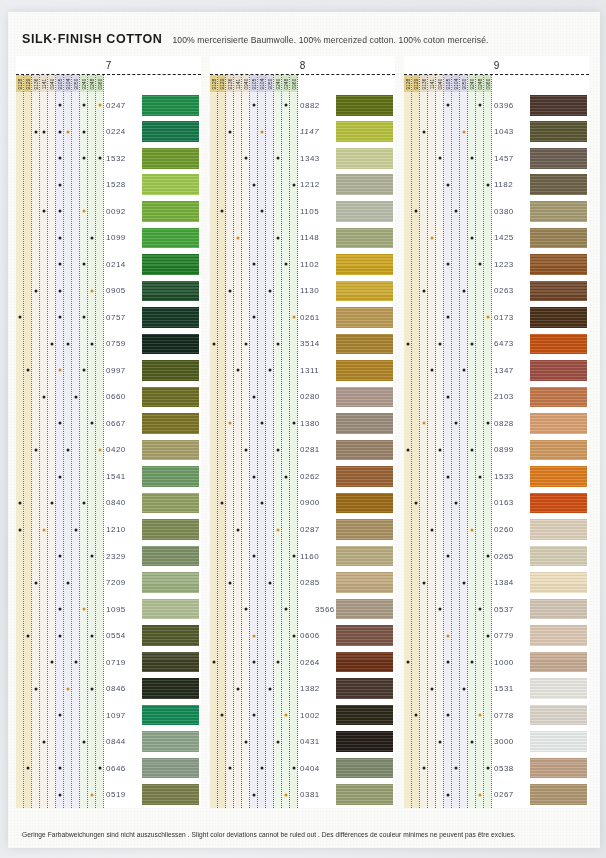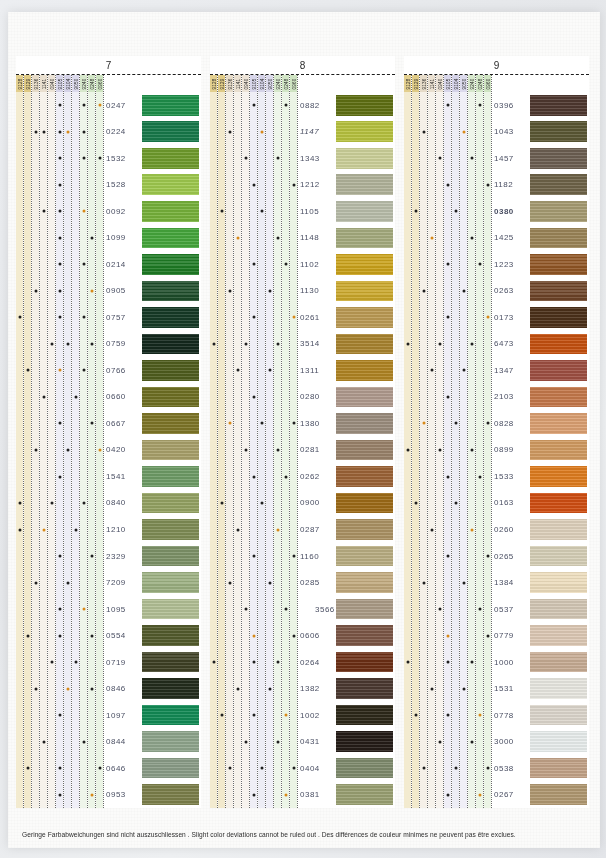--- a/index.html
+++ b/index.html
@@ -161,20 +161,24 @@
     letter-spacing:0.05px;
     white-space:nowrap;
   }
 </style>
 </head>
 <body>
 
 <div id="page">
   <div class="sheet"></div>
 
+  <div class="title-row">
+    <div class="title-main">SILK·FINISH COTTON</div>
+    <div class="title-sub">100% mercerisierte Baumwolle. 100% mercerized cotton. 100% coton mercerisé.</div>
+  </div>
 
   <div class="panels" id="panels">
       <div class="panel">
         <div class="panel-num">7</div>
         <div class="dashline"></div>
         <div class="panel-body">
           <div class="grid-zone">
             <div class="band">
               <div class="band-head" style="background: rgb(227, 207, 142);">
                 <span>9128</span>
@@ -315,37 +319,37 @@
             <div class="num-cell" style="height: 3.7037%;">0247</div>
             <div class="num-cell" style="height: 3.7037%;">0224</div>
             <div class="num-cell" style="height: 3.7037%;">1532</div>
             <div class="num-cell" style="height: 3.7037%;">1528</div>
             <div class="num-cell" style="height: 3.7037%;">0092</div>
             <div class="num-cell" style="height: 3.7037%;">1099</div>
             <div class="num-cell" style="height: 3.7037%;">0214</div>
             <div class="num-cell" style="height: 3.7037%;">0905</div>
             <div class="num-cell" style="height: 3.7037%;">0757</div>
             <div class="num-cell" style="height: 3.7037%;">0759</div>
-            <div class="num-cell" style="height: 3.7037%;">0766</div>
+            <div class="num-cell" style="height: 3.7037%;">0997</div>
             <div class="num-cell" style="height: 3.7037%;">0660</div>
             <div class="num-cell" style="height: 3.7037%;">0667</div>
             <div class="num-cell" style="height: 3.7037%;">0420</div>
             <div class="num-cell" style="height: 3.7037%;">1541</div>
             <div class="num-cell" style="height: 3.7037%;">0840</div>
             <div class="num-cell" style="height: 3.7037%;">1210</div>
             <div class="num-cell" style="height: 3.7037%;">2329</div>
             <div class="num-cell" style="height: 3.7037%;">7209</div>
             <div class="num-cell" style="height: 3.7037%;">1095</div>
             <div class="num-cell" style="height: 3.7037%;">0554</div>
             <div class="num-cell" style="height: 3.7037%;">0719</div>
             <div class="num-cell" style="height: 3.7037%;">0846</div>
             <div class="num-cell" style="height: 3.7037%;">1097</div>
             <div class="num-cell" style="height: 3.7037%;">0844</div>
             <div class="num-cell" style="height: 3.7037%;">0646</div>
-            <div class="num-cell" style="height: 3.7037%;">0953</div>
+            <div class="num-cell" style="height: 3.7037%;">0519</div>
           </div>
           <div class="sw-zone">
             <div class="sw-cell" style="height: 3.7037%;">
               <div class="sw" style="background: rgb(31, 143, 74);"></div>
             </div>
             <div class="sw-cell" style="height: 3.7037%;">
               <div class="sw" style="background: rgb(23, 121, 74);"></div>
             </div>
             <div class="sw-cell" style="height: 3.7037%;">
               <div class="sw" style="background: rgb(111, 155, 44);"></div>
@@ -802,21 +806,21 @@
             <i class="dot" style="background: rgb(31, 31, 31); left: 59.0909%; top: 94.4444%;"></i>
             <i class="dot" style="background: rgb(31, 31, 31); left: 95.4545%; top: 94.4444%;"></i>
             <i class="dot" style="background: rgb(31, 31, 31); left: 50%; top: 98.1481%;"></i>
             <i class="dot" style="background: rgb(216, 138, 26); left: 86.3636%; top: 98.1481%;"></i>
           </div>
           <div class="num-zone">
             <div class="num-cell" style="height: 3.7037%;">0396</div>
             <div class="num-cell" style="height: 3.7037%;">1043</div>
             <div class="num-cell" style="height: 3.7037%;">1457</div>
             <div class="num-cell" style="height: 3.7037%;">1182</div>
-            <div class="num-cell" style="height: 3.7037%; font-weight: bold;">0380</div>
+            <div class="num-cell" style="height: 3.7037%;">0380</div>
             <div class="num-cell" style="height: 3.7037%;">1425</div>
             <div class="num-cell" style="height: 3.7037%;">1223</div>
             <div class="num-cell" style="height: 3.7037%;">0263</div>
             <div class="num-cell" style="height: 3.7037%;">0173</div>
             <div class="num-cell" style="height: 3.7037%;">6473</div>
             <div class="num-cell" style="height: 3.7037%;">1347</div>
             <div class="num-cell" style="height: 3.7037%;">2103</div>
             <div class="num-cell" style="height: 3.7037%;">0828</div>
             <div class="num-cell" style="height: 3.7037%;">0899</div>
             <div class="num-cell" style="height: 3.7037%;">1533</div>

